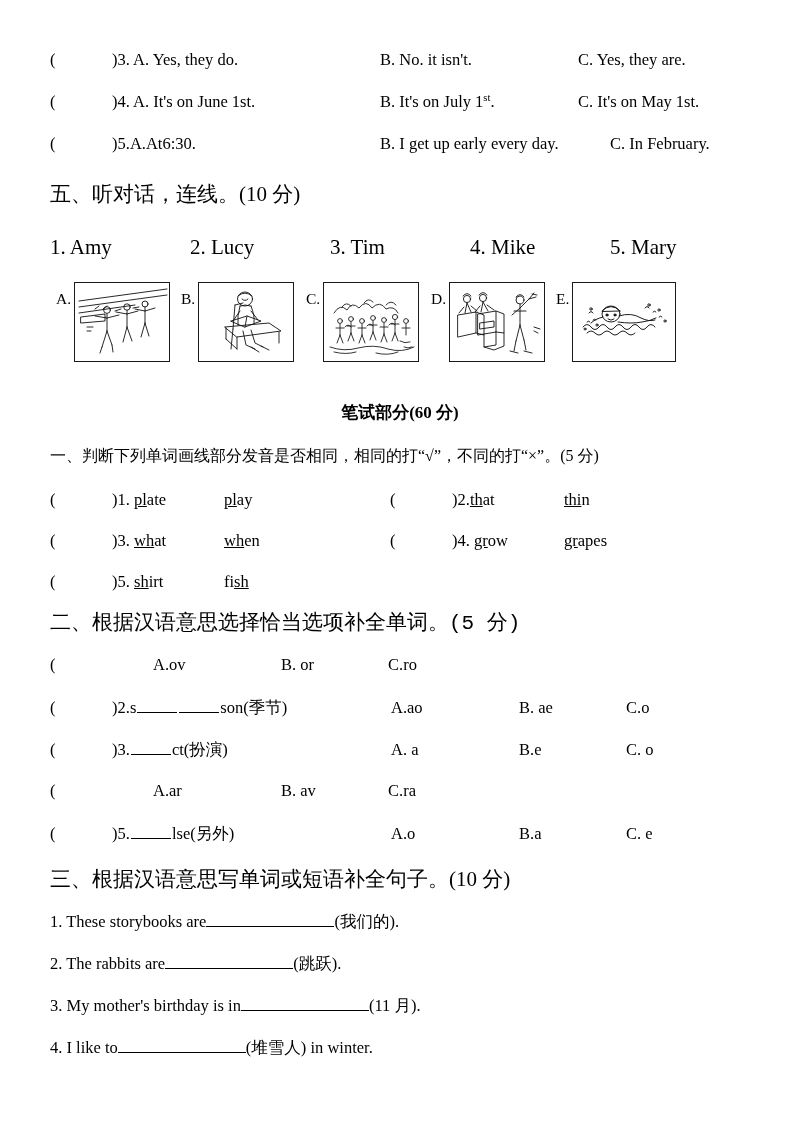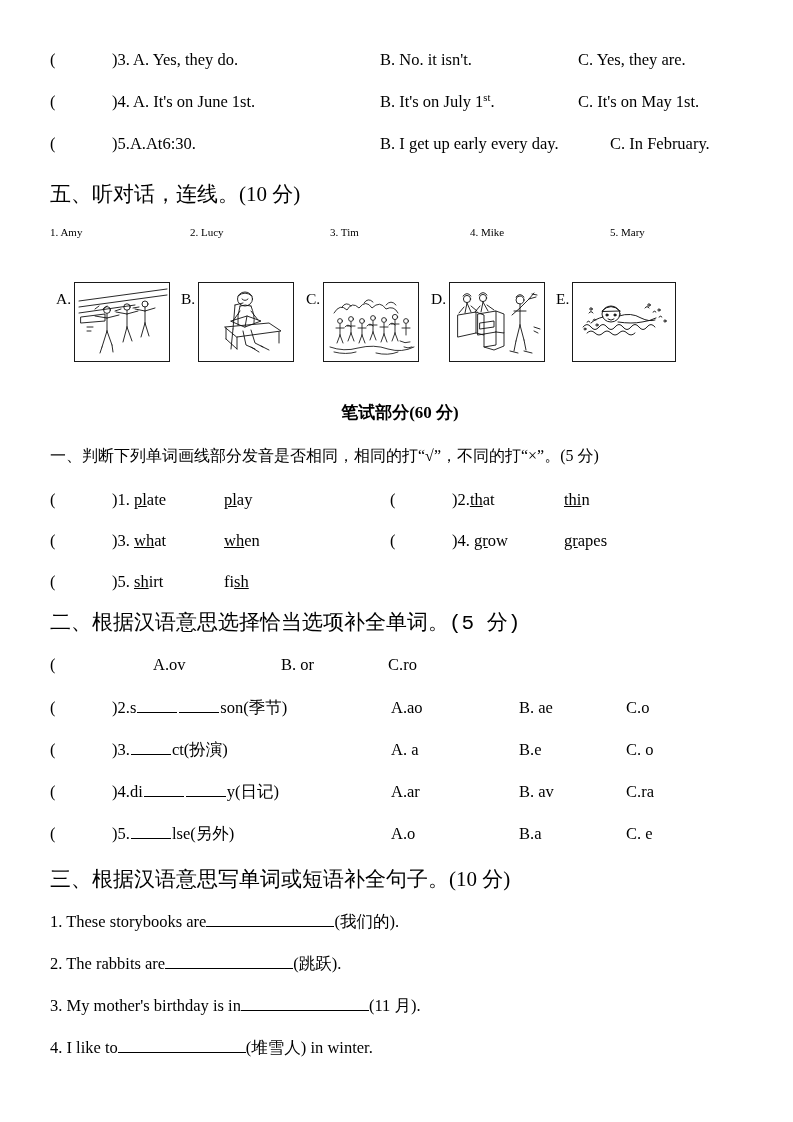--- a/index.html
+++ b/index.html
@@ -75,22 +75,22 @@
     height: 44px;
     line-height: 1;
     display: flex;
     align-items: baseline;
     justify-content: center;
   }
 
   
   .names-row {
     display: flex;
-    align-items: flex-start;
-    font-size: 11px;
+    align-items: center;
+    font-size: 21px;
     height: 42px;
     white-space: nowrap;
   }
   .names-row .nm { flex: 0 0 140px; }
   .names-row .nm:last-child { flex: 0 0 auto; }
 
   
   .pics {
     position: relative;
     height: 112px;
@@ -439,21 +439,20 @@
     <div class="vrow">
       <span class="paren"><span>(</span></span>
       <span class="stem"><span>)3.</span><span class="blank-s"></span><span>ct(扮演)</span></span>
       <span class="oa">A. a</span>
       <span class="ob">B.e</span>
       <span class="oc">C. o</span>
     </div>
 
     <div class="vrow">
       <span class="paren"><span>(</span></span>
-      <span class="stem"><span>)4.</span><span>di</span><span class="blank-s"></span><span class="blank-s"></span><span>y(日记)</span></span>
       <span class="oa">A.ar</span>
       <span class="ob">B. av</span>
       <span class="oc">C.ra</span>
     </div>
 
     <div class="vrow">
       <span class="paren"><span>(</span></span>
       <span class="stem"><span>)5.</span><span class="blank-s"></span><span>lse(另外)</span></span>
       <span class="oa">A.o</span>
       <span class="ob">B.a</span>

